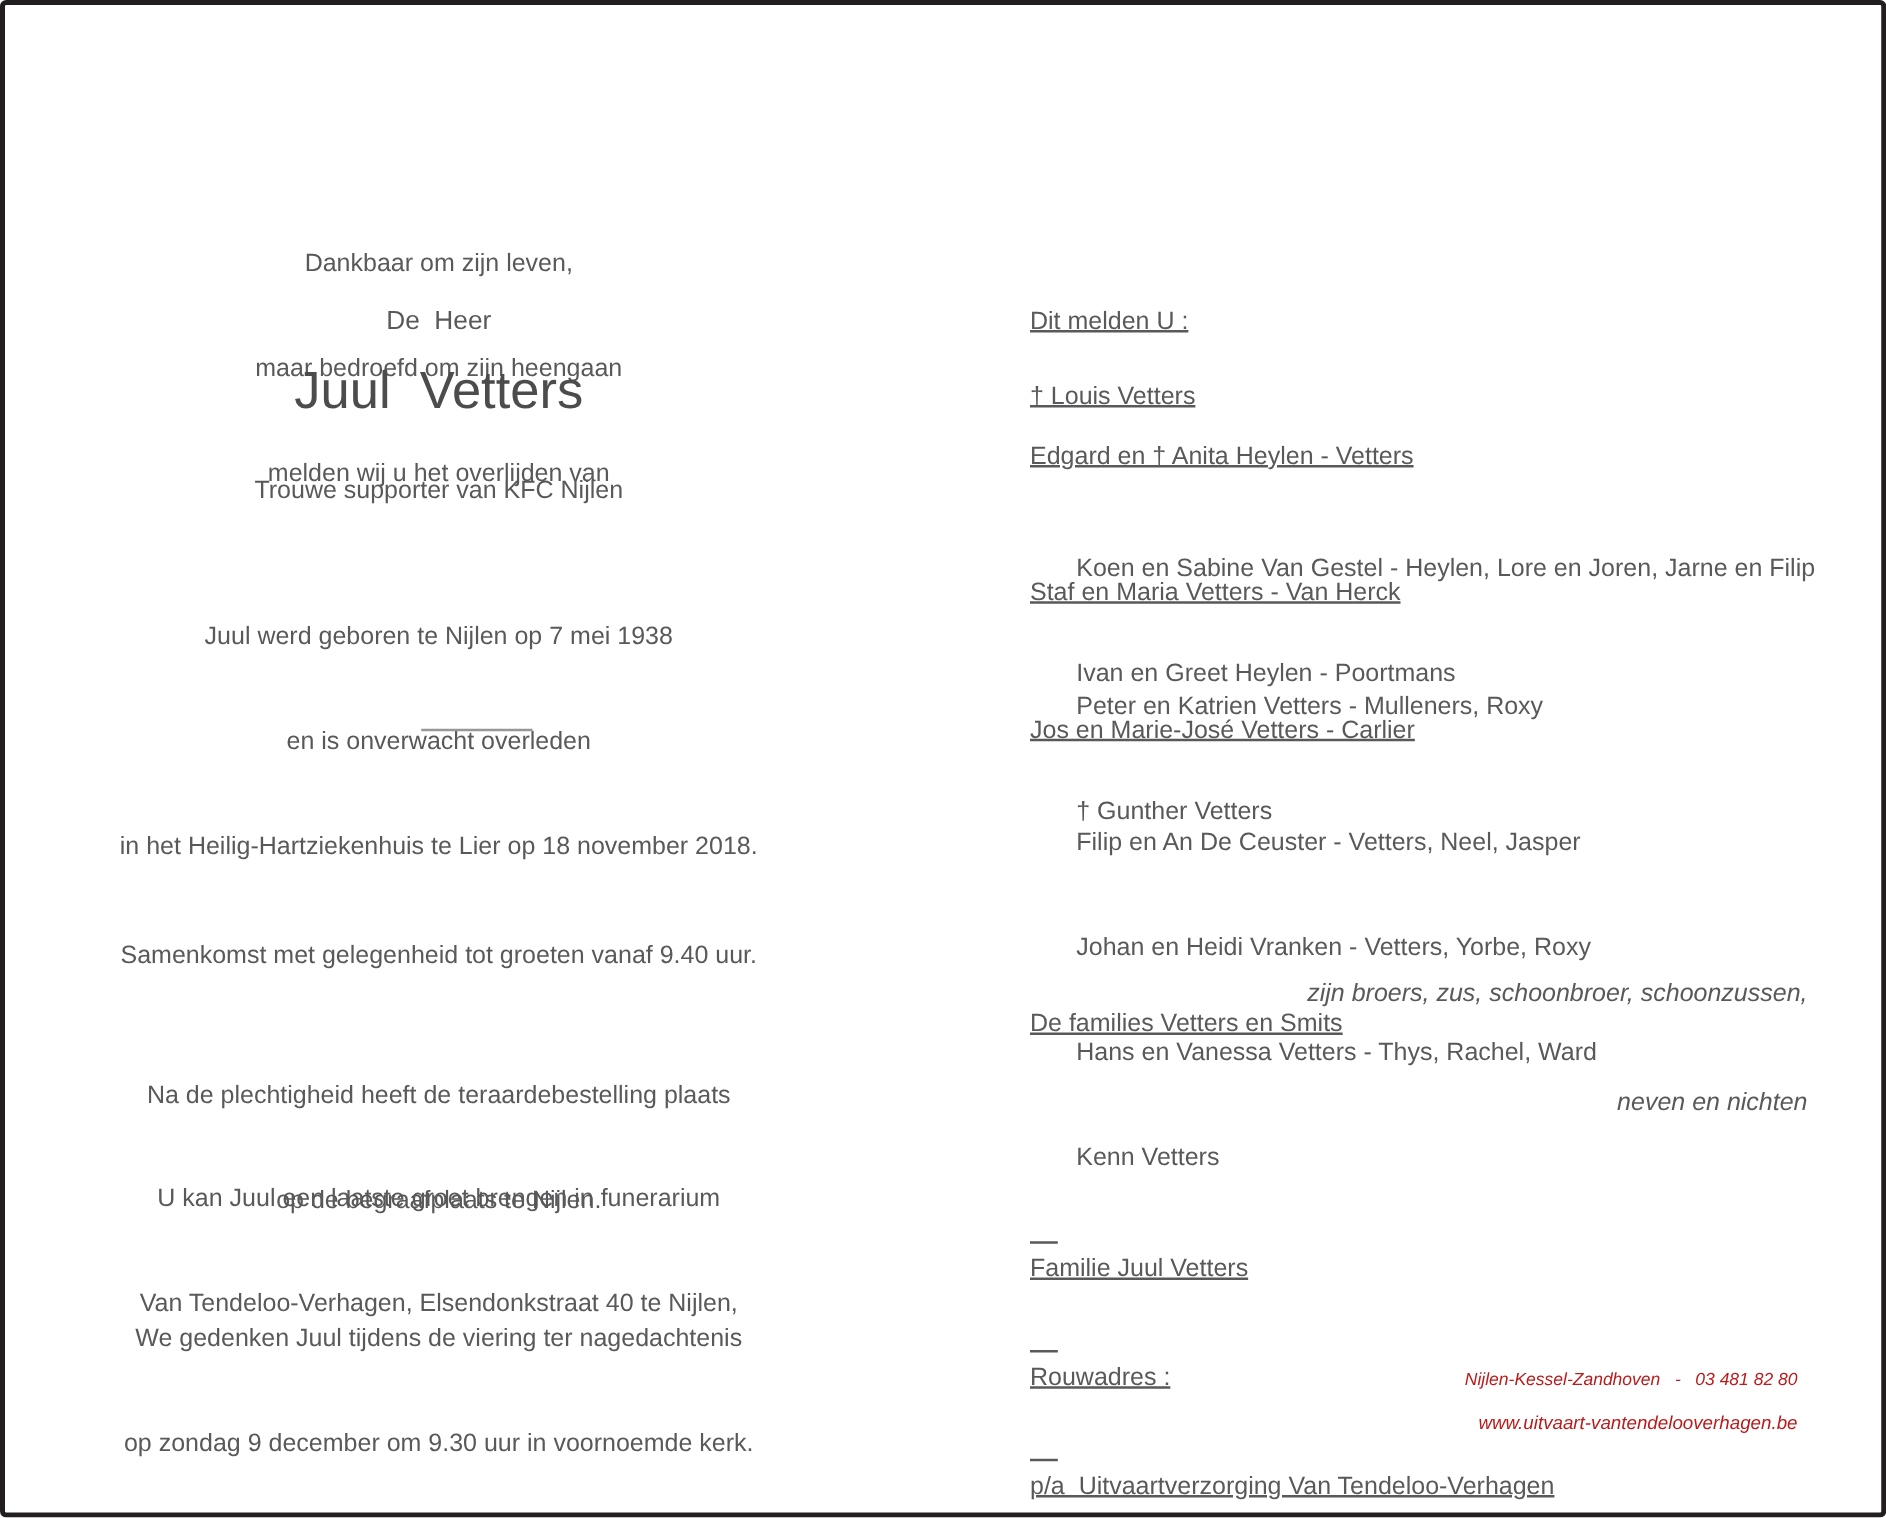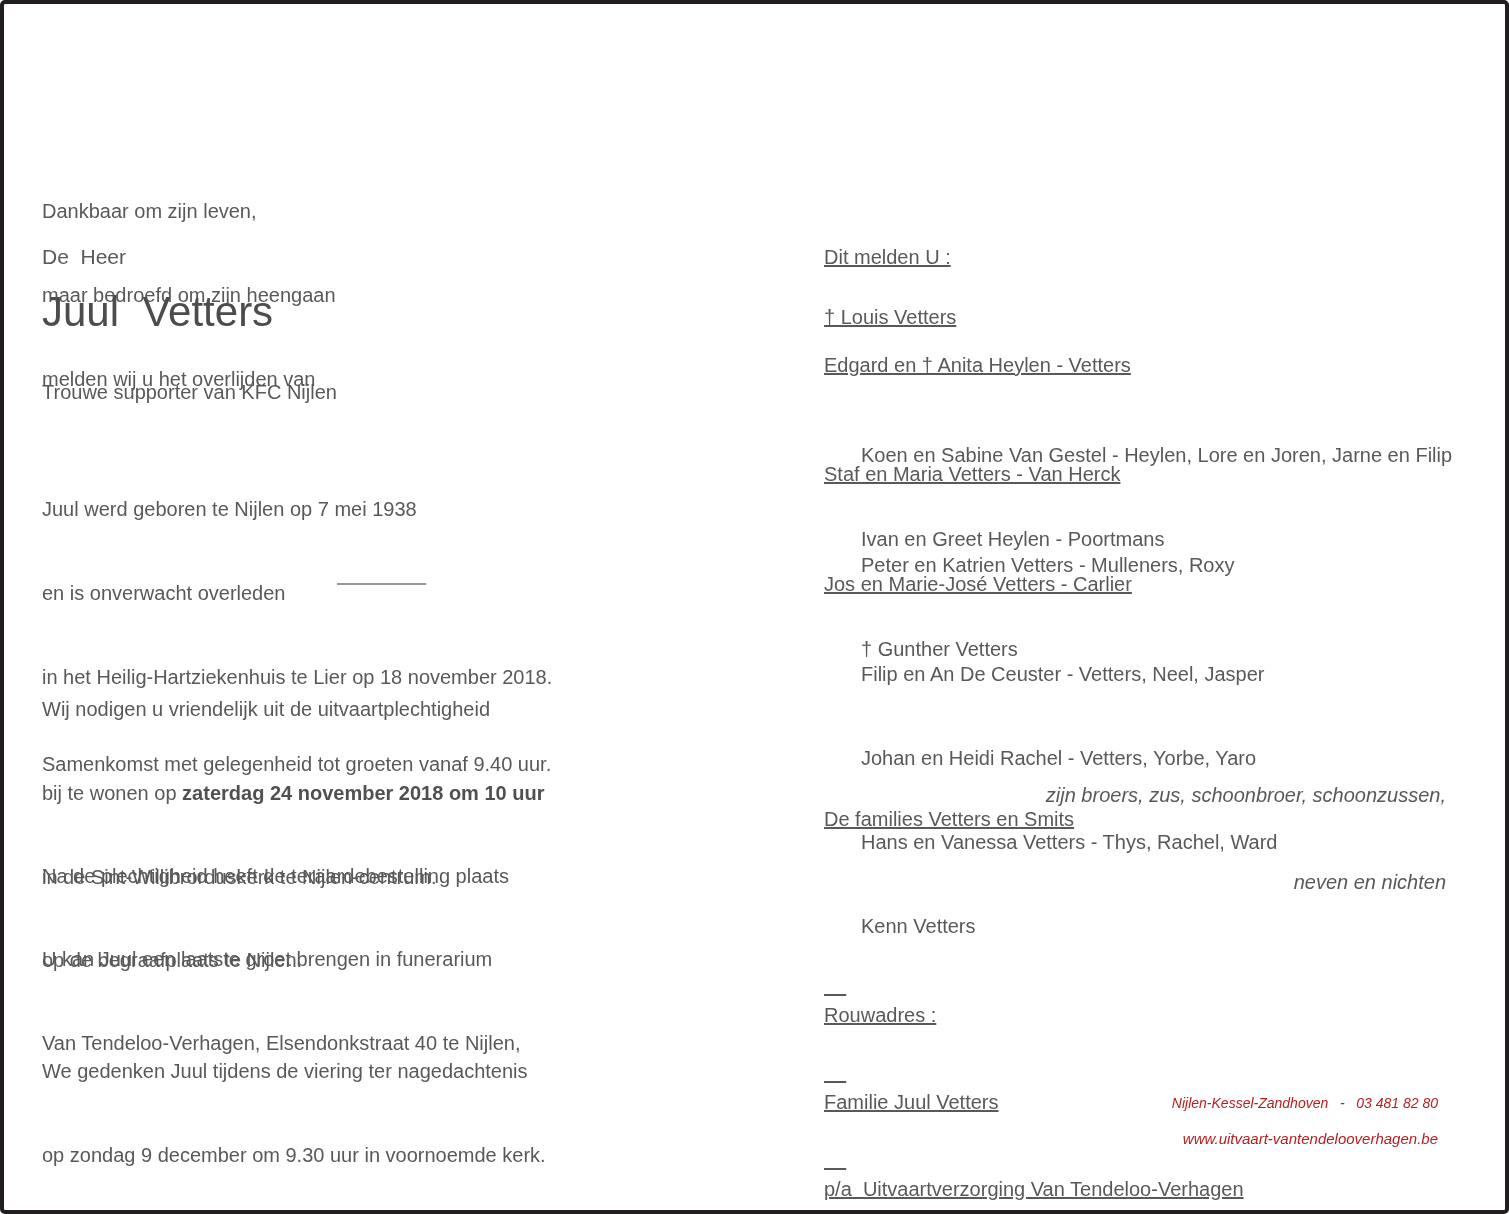--- a/index.html
+++ b/index.html
@@ -17,21 +17,21 @@
     border-radius: 5px;
     background: #ffffff;
   }
   .t {
     position: absolute;
     color: #59595b;
     font-size: 20px;
     line-height: 28px;
     white-space: pre;
   }
-  .center { left: 38px; width: 640px; text-align: left; }
+  .center { left: 27px; width: 640px; text-align: center; }
   .rcol   { left: 820px; text-decoration: underline; }
   .indent { left: 857px; }
   .salutation { font-size: 21px; }
   .deceased-name {
     font-size: 42px;
     line-height: 54px;
     color: #4c4c4e;
     font-weight: 400;
   }
   .bold-date { font-weight: bold; color: #505052; }
@@ -77,25 +77,20 @@
   <div class="t center" style="top:374px">Trouwe supporter van KFC Nijlen</div>
 
   <div class="t center" style="top:435px">
     <div>Juul werd geboren te Nijlen op 7 mei 1938</div>
     <div>en is onverwacht overleden</div>
     <div>in het Heilig-Hartziekenhuis te Lier op 18 november 2018.</div>
   </div>
 
   <div class="divider"></div>
 
-  <div class="t center" style="top:635px">
-    <div>Wij nodigen u vriendelijk uit de uitvaartplechtigheid</div>
-    <div><span>bij te wonen op </span><span class="bold-date">zaterdag 24 november 2018 om 10 uur</span></div>
-    <div>in de Sint-Willibrorduskerk te Nijlen-centrum.</div>
-  </div>
 
   <div class="t center" style="top:746px">Samenkomst met gelegenheid tot groeten vanaf 9.40 uur.</div>
 
   <div class="t center" style="top:802px">
     <div>Na de plechtigheid heeft de teraardebestelling plaats</div>
     <div>op de begraafplaats te Nijlen.</div>
   </div>
 
   <div class="t center" style="top:885px">
     <div>U kan Juul een laatste groet brengen in funerarium</div>
@@ -119,35 +114,35 @@
 
   <div class="t rcol" style="top:456px">Staf en Maria Vetters - Van Herck</div>
   <div class="t indent" style="top:491px">
     <div>Peter en Katrien Vetters - Mulleners, Roxy</div>
     <div>† Gunther Vetters</div>
   </div>
 
   <div class="t rcol" style="top:566px">Jos en Marie-José Vetters - Carlier</div>
   <div class="t indent" style="top:600px">
     <div>Filip en An De Ceuster - Vetters, Neel, Jasper</div>
-    <div>Johan en Heidi Rachel - Vetters, Yorbe, Yaro</div>
+    <div>Johan en Heidi Vranken - Vetters, Yorbe, Roxy</div>
     <div>Hans en Vanessa Vetters - Thys, Rachel, Ward</div>
     <div>Kenn Vetters</div>
   </div>
 
   <div class="t note" style="top:719px">
     <div>zijn broers, zus, schoonbroer, schoonzussen,</div>
     <div>neven en nichten</div>
   </div>
 
   <div class="t rcol" style="top:801px">De families Vetters en Smits</div>
 
   <div class="t rcol address" style="top:939px">
+    <div>Familie Juul Vetters</div>
     <div>Rouwadres :</div>
-    <div>Familie Juul Vetters</div>
     <div>p/a  Uitvaartverzorging Van Tendeloo-Verhagen</div>
     
   </div>
 
   <div class="footer-line footer-website">www.uitvaart-vantendelooverhagen.be</div>
   <div class="footer-line footer-contact">Nijlen-Kessel-Zandhoven   -   03 481 82 80</div>
 
 </div>
 
 </body></html>

